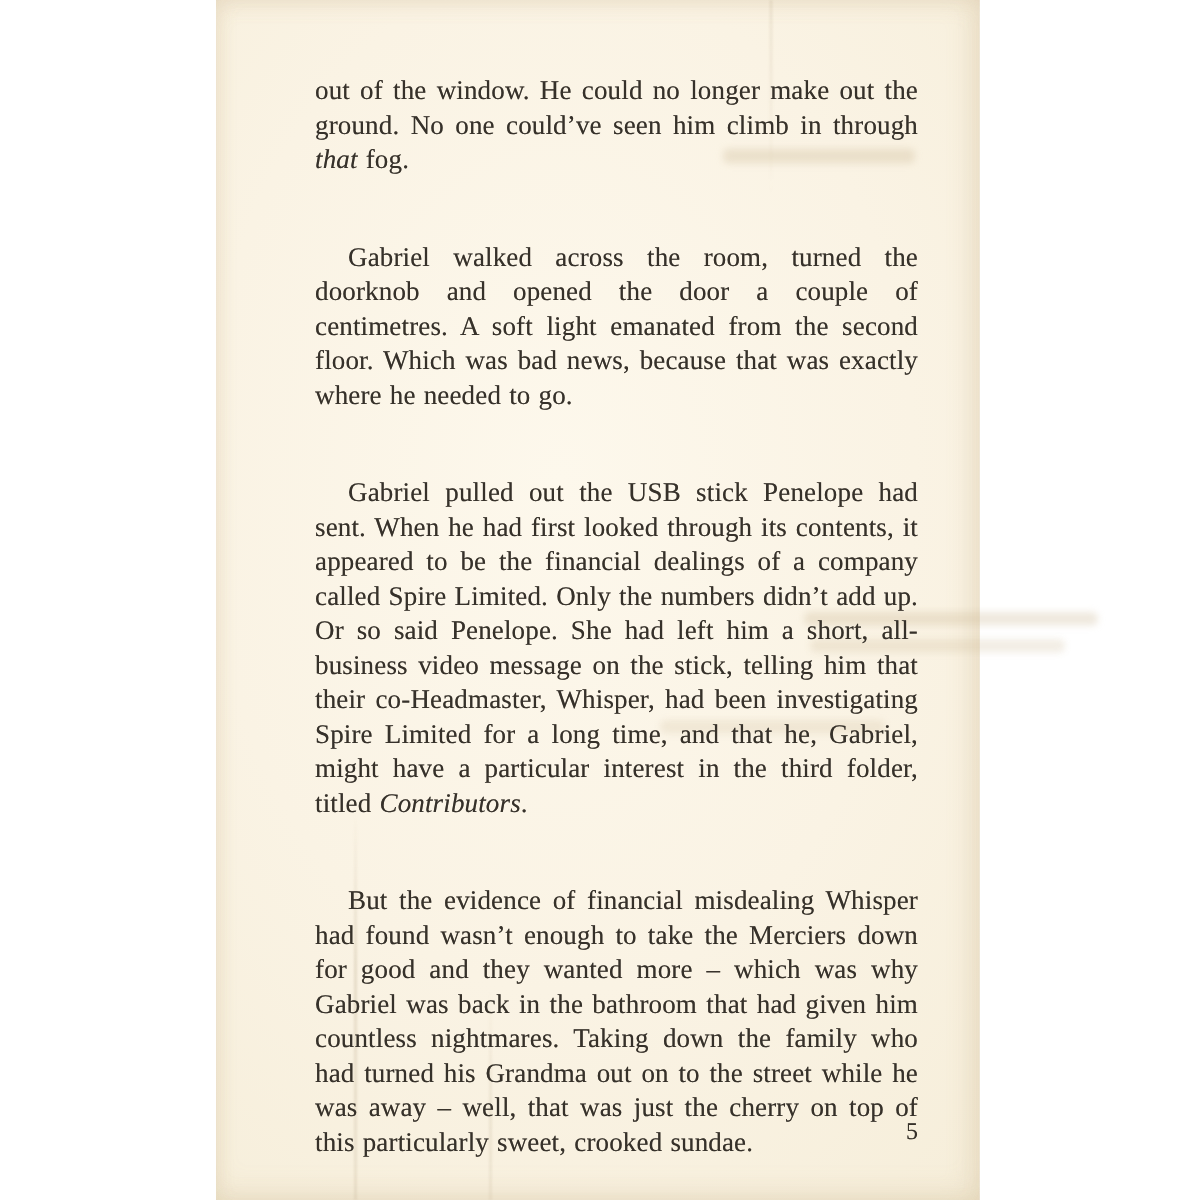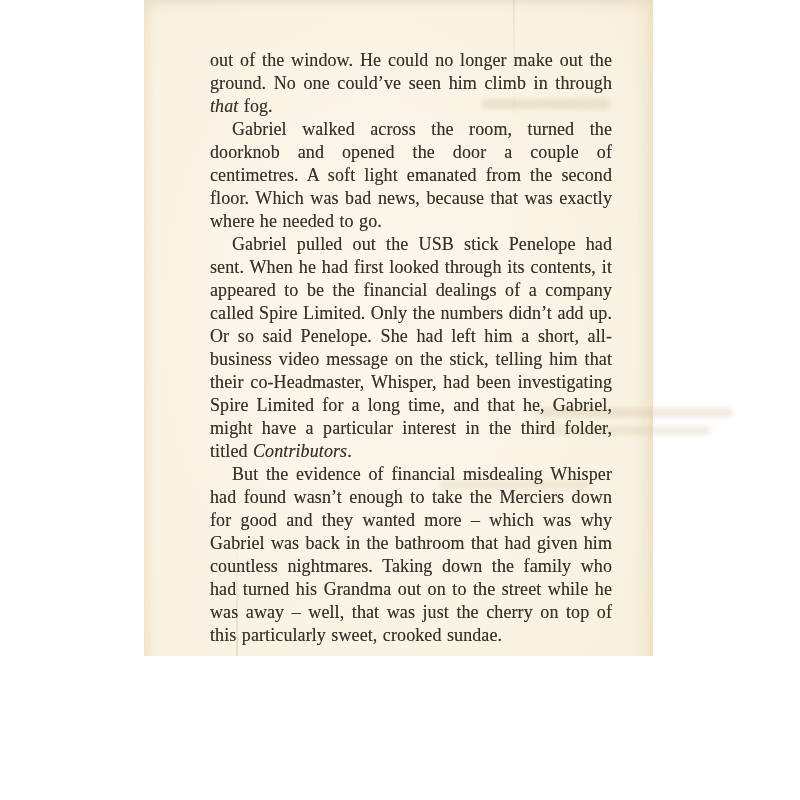--- a/index.html
+++ b/index.html
@@ -9,21 +9,21 @@
   }
   body {
     width: 800px;
     height: 800px;
     overflow: hidden;
     font-family: "Liberation Serif", "DejaVu Serif", serif;
   }
   .canvas {
     position: relative;
     width: 800px;
-    height: 656px;
+    height: 800px;
     background: #ffffff;
     overflow: hidden;
   }
   
   .paper {
     position: absolute;
     left: 144px;
     top: 0;
     width: 509px;
     height: 800px;
@@ -74,20 +74,21 @@
     text-align: justify;
     letter-spacing: 0.1px;
     word-spacing: 0.8px;
     text-shadow: 0 0 0.4px rgba(54,49,42,0.55);
   }
   .text-block p {
     margin: 0;
   }
   .text-block p.indent {
     text-indent: 22px;
+    margin-top: 42px;
   }
   .text-block em {
     font-style: italic;
   }
   .page-number {
     position: absolute;
     left: 66px;
     top: 746px;
     width: 402px;
     text-align: right;

